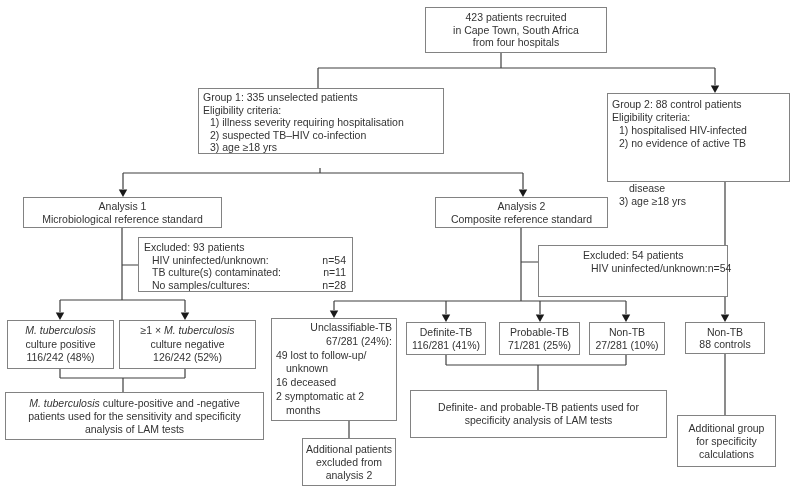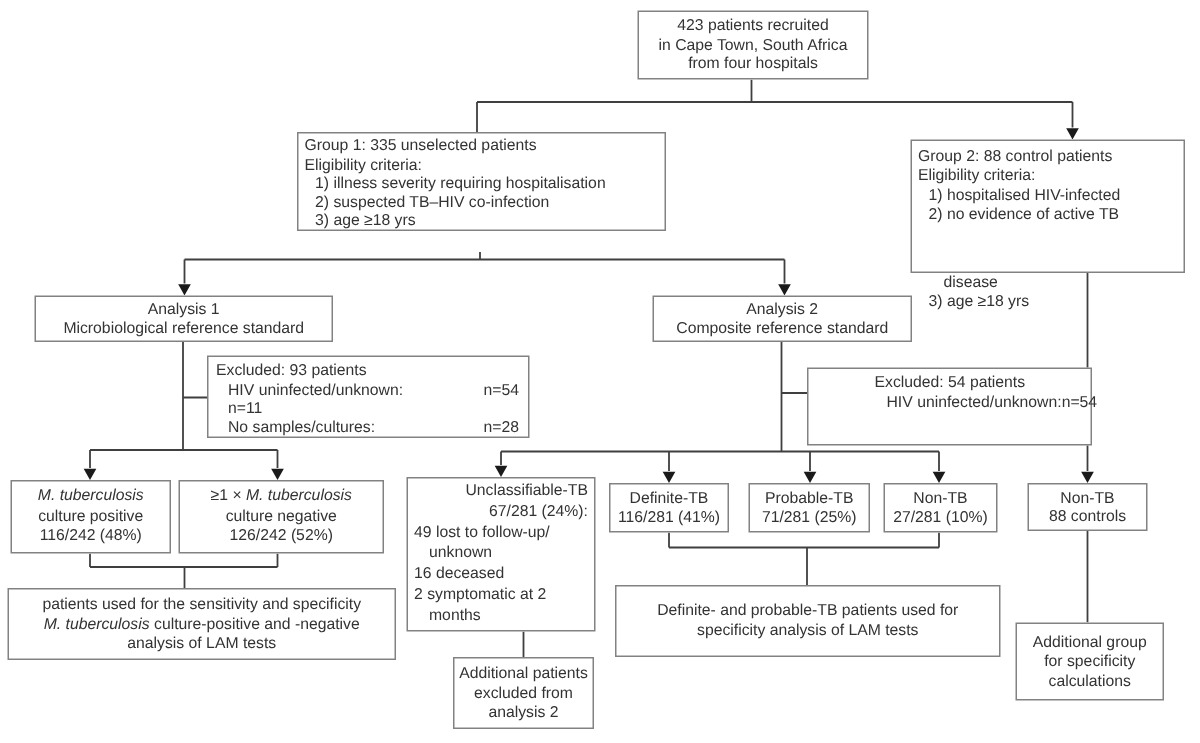--- a/index.html
+++ b/index.html
@@ -12,21 +12,21 @@
   .ctr>div{white-space:nowrap;}
   .lft{padding:2px 4px;text-align:left;}
   .lft>div{white-space:nowrap;}
   .ind7{padding-left:7px;}
   .ind17{padding-left:17px;margin-top:32px;}
   .ind10{padding-left:10px;}
   .tc{text-align:right;}
   .exc{padding:3px 6px 2px 5px;}
   .exc .row{display:flex;justify-content:space-between;padding-left:8px;white-space:nowrap;}
   
-  .b-recr{left:425px;top:7px;width:154px;height:46px;}
+  .b-recr{left:425px;top:7px;width:182px;height:46px;}
   .b-g1{left:198px;top:88px;width:246px;height:66px;}
   .b-g2{left:607px;top:93px;width:183px;height:89px;line-height:13px;padding-top:4px;}
   .b-a1{left:23px;top:197px;width:199px;height:31px;}
   .b-a2{left:435px;top:197px;width:173px;height:31px;}
   .b-e1{left:138px;top:237px;width:215px;height:55px;}
   .b-e2{left:538px;top:245px;width:190px;height:52px;padding-left:44px;}
   .b-mp{left:7px;top:320px;width:107px;height:49px;line-height:13.5px;}
   .b-mn{left:119px;top:320px;width:137px;height:49px;line-height:13.5px;}
   .b-un{left:271px;top:318px;width:126px;height:103px;padding:2px 4px;line-height:13.8px;}
   .b-un>div{white-space:nowrap;}
@@ -104,20 +104,21 @@
     <div>Composite reference standard</div>
   </div>
 
   <div class="bx exc b-e1">
     <div>Excluded: 93 patients</div>
     <div class="row">
       <span>HIV uninfected/unknown:</span>
       <span>n=54</span>
     </div>
     <div class="row">
+      <span>TB culture(s) contaminated:</span>
       <span>n=11</span>
     </div>
     <div class="row">
       <span>No samples/cultures:</span>
       <span>n=28</span>
     </div>
   </div>
 
   <div class="bx exc b-e2">
     <div>Excluded: 54 patients</div>
@@ -163,22 +164,22 @@
     <div>Non-TB</div>
     <div>27/281 (10%)</div>
   </div>
 
   <div class="bx ctr b-nc">
     <div>Non-TB</div>
     <div>88 controls</div>
   </div>
 
   <div class="bx ctr b-s1">
+    <div><i>M. tuberculosis</i><span> culture-positive and -negative</span></div>
     <div>patients used for the sensitivity and specificity</div>
-    <div><i>M. tuberculosis</i><span> culture-positive and -negative</span></div>
     <div>analysis of LAM tests</div>
   </div>
 
   <div class="bx ctr b-s2">
     <div>Definite- and probable-TB patients used for</div>
     <div>specificity analysis of LAM tests</div>
   </div>
 
   <div class="bx ctr b-ae">
     <div>Additional patients</div>

